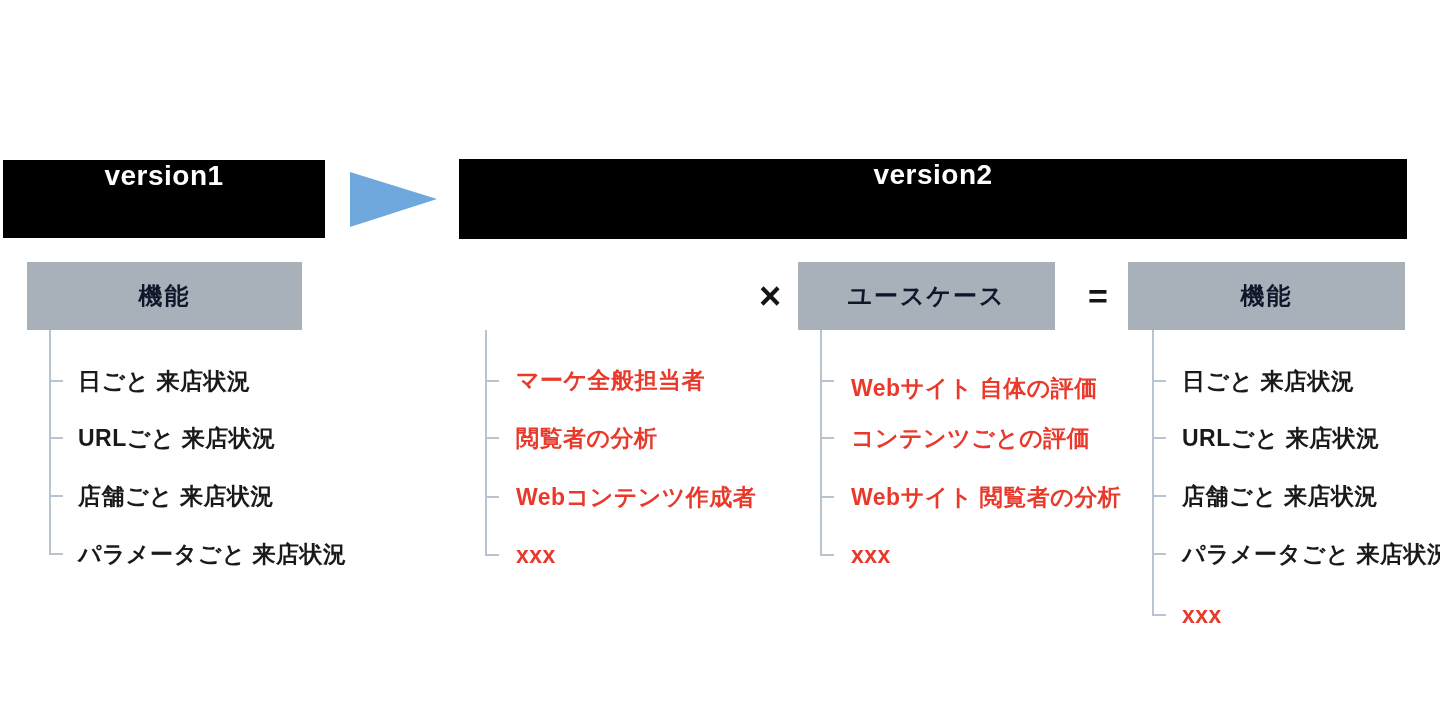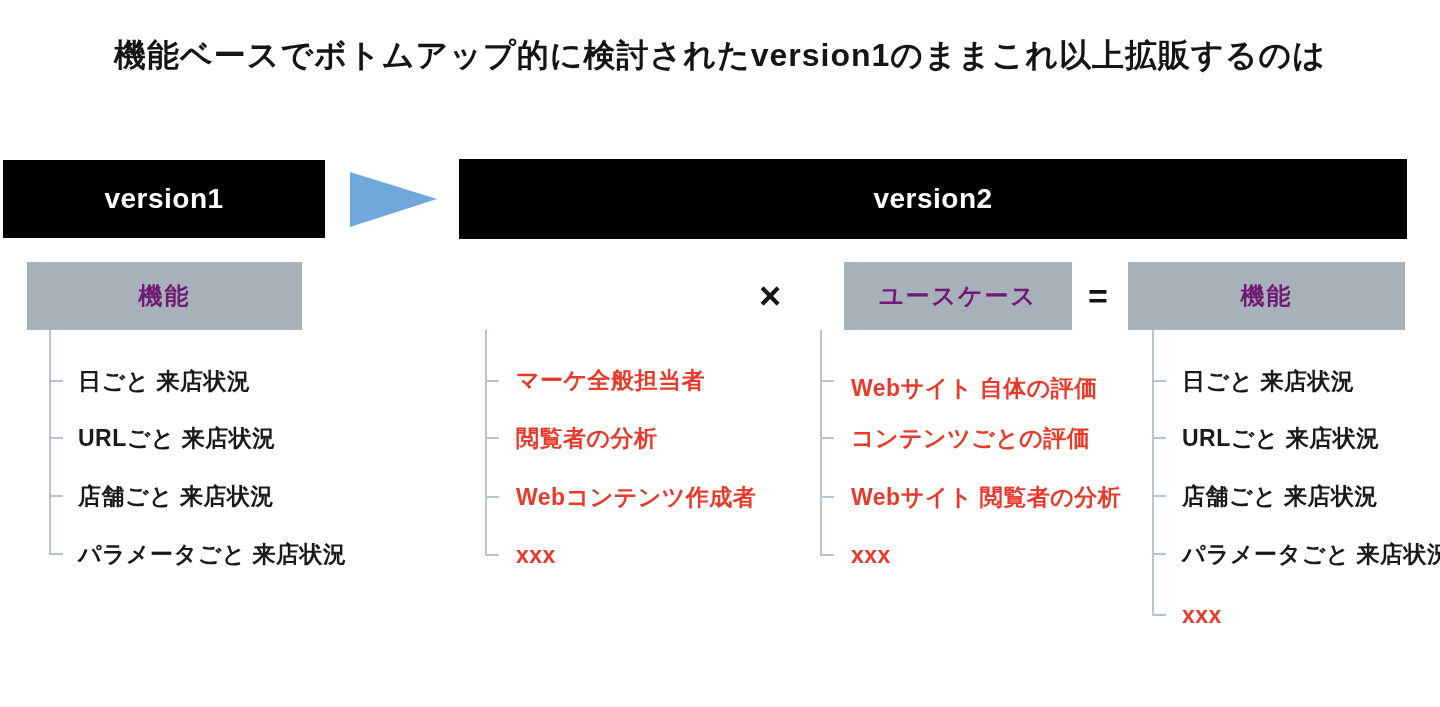--- a/index.html
+++ b/index.html
@@ -6,25 +6,25 @@
   .canvas{
     position:relative;width:1440px;height:707px;background:#ffffff;
     font-family:"Liberation Sans","DejaVu Sans",sans-serif;overflow:hidden;
   }
   .title{
     position:absolute;top:28px;left:0;width:100%;text-align:center;
     font-size:32px;font-weight:bold;color:#151515;line-height:55px;letter-spacing:1px;
   }
   .black-box{
     position:absolute;background:#000000;color:#ffffff;
-    display:flex;align-items:center;justify-content:center;
+    display:flex;align-items:flex-start;justify-content:center;
     font-weight:bold;font-size:28px;letter-spacing:0.5px;
   }
   .gray-box{
-    position:absolute;top:262px;height:68px;background:#a8b1ba;color:#701a75;
+    position:absolute;top:262px;height:68px;background:#a8b1ba;color:#0f172a;
     display:flex;align-items:center;justify-content:center;
     font-weight:bold;font-size:24px;letter-spacing:2px;
   }
   .op{
     position:absolute;top:262px;height:68px;display:flex;align-items:center;
     justify-content:center;font-weight:bold;color:#151515;
   }
   .op-x{left:738px;width:64px;font-size:38px;}
   .op-eq{left:1066px;width:64px;font-size:34px;}
   .arrow-icon{position:absolute;left:350px;top:171px;}
@@ -35,21 +35,20 @@
     line-height:24px;white-space:nowrap;letter-spacing:0.5px;
   }
   .leaf.red{color:#e8392b;}
 </style>
 </head>
 <body>
 
 <div class="canvas">
 
   <div class="title">
-    <div>機能ベースでボトムアップ的に検討されたversion1のままこれ以上拡販するのは</div>
   </div>
 
   <div class="black-box" style="left:3px;top:160px;width:322px;height:78px;">
     <span>version1</span>
   </div>
 
   <svg class="arrow-icon" width="90" height="58" viewBox="0 0 90 58">
     <polygon points="0,1 87,28 0,56" fill="#6fa8dc"></polygon>
   </svg>
 
@@ -57,21 +56,21 @@
     <span>version2</span>
   </div>
 
   <div class="gray-box" style="left:27px;width:275px;">
     <span>機能</span>
   </div>
 
 
   <div class="op op-x">×</div>
 
-  <div class="gray-box" style="left:844px;width:228px;align-items:center;">
+  <div class="gray-box" style="left:798px;width:257px;align-items:center;">
     <span>ユースケース</span>
   </div>
 
   <div class="op op-eq">=</div>
 
   <div class="gray-box" style="left:1128px;width:277px;">
     <span>機能</span>
   </div>
 
   <div>

